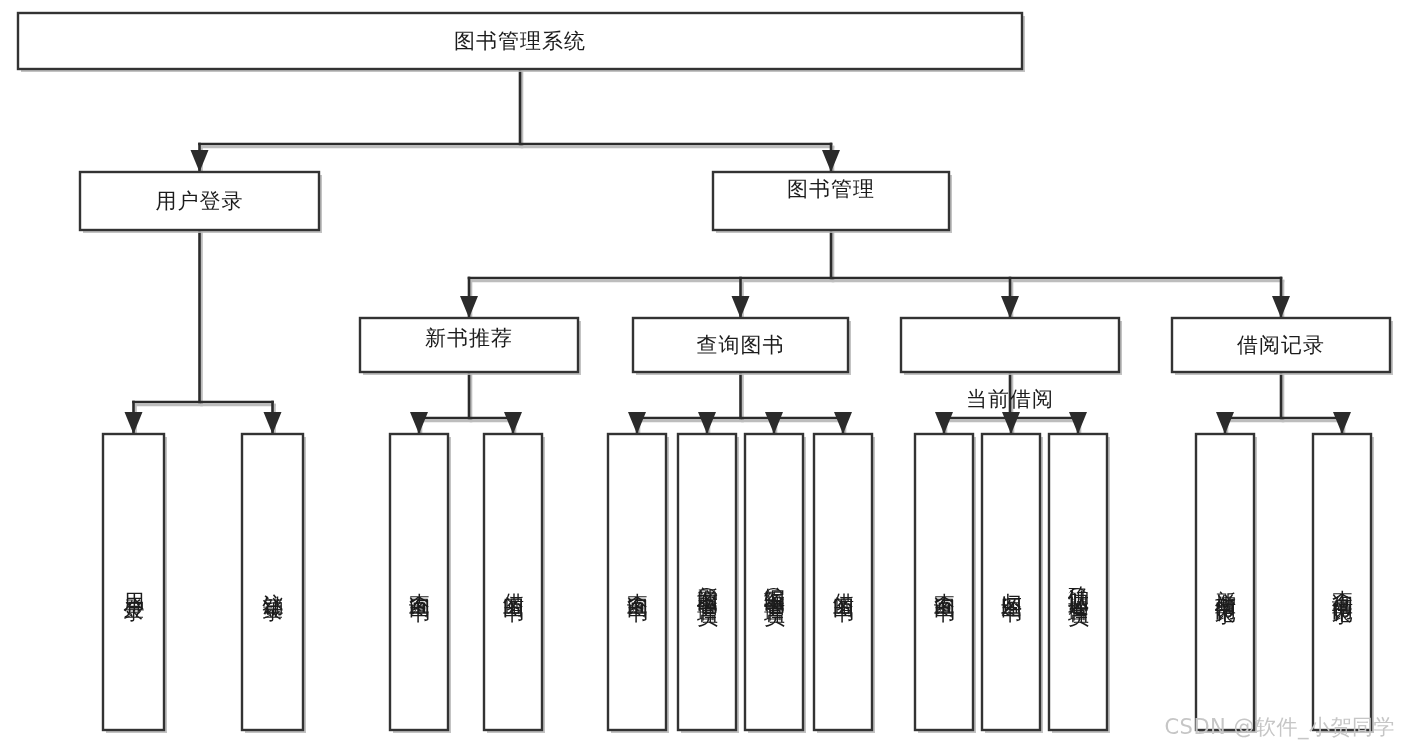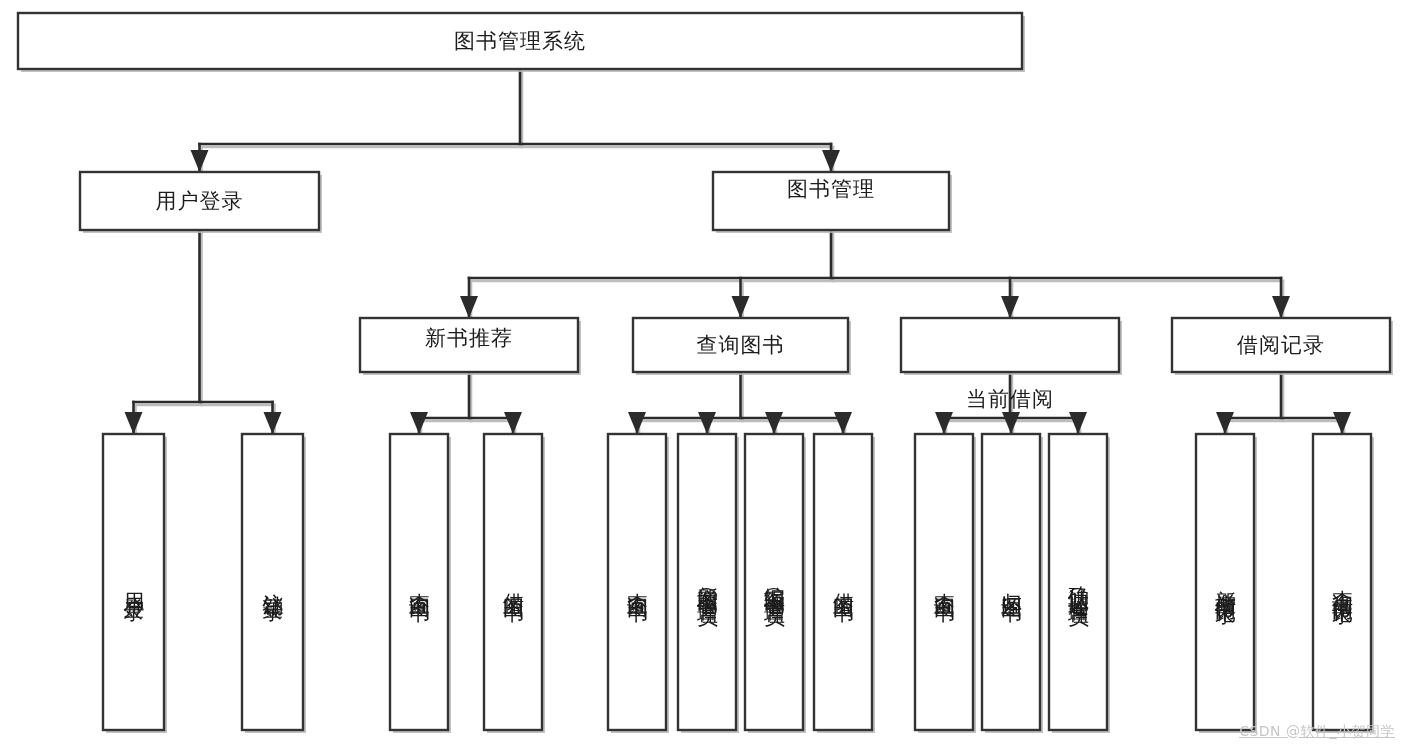--- a/index.html
+++ b/index.html
@@ -70,26 +70,25 @@
     color: #1c1c1c;
     letter-spacing: 1px;
     font-family: "DejaVu Sans", "Liberation Sans", sans-serif;
     white-space: nowrap;
     pointer-events: none;
   }
   #watermark {
     position: absolute;
     right: 10px;
     bottom: 6px;
-    font-size: 14px;
+    font-size: 21px;
     color: #c6c6c6;
     font-family: "DejaVu Sans", "Liberation Sans", sans-serif;
     letter-spacing: 0.5px;
     user-select: none;
-    text-decoration: underline;
   }
 </style>
 </head>
 <body>
 
 <div id="diagram-root">
 
   <svg id="diagram-svg" width="1405" height="747" viewBox="0 0 1405 747" xmlns="http://www.w3.org/2000/svg">
 
     <g id="connectors-layer">

